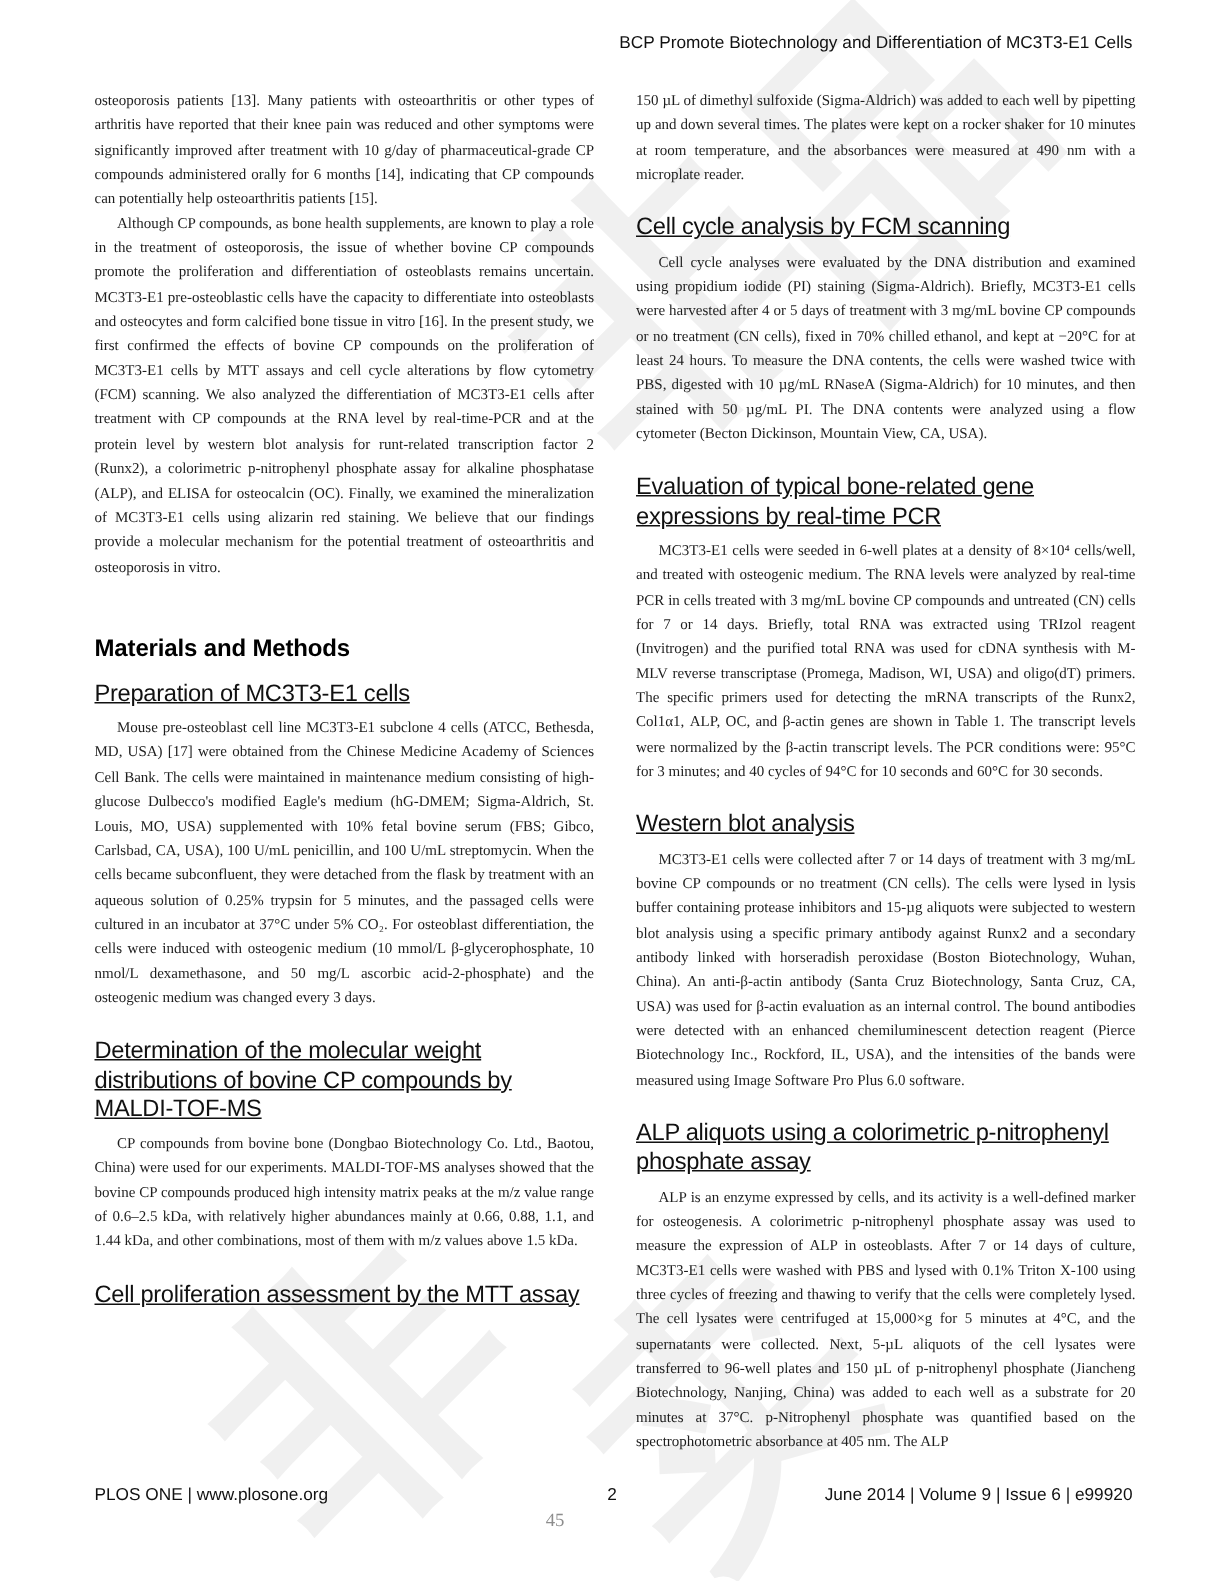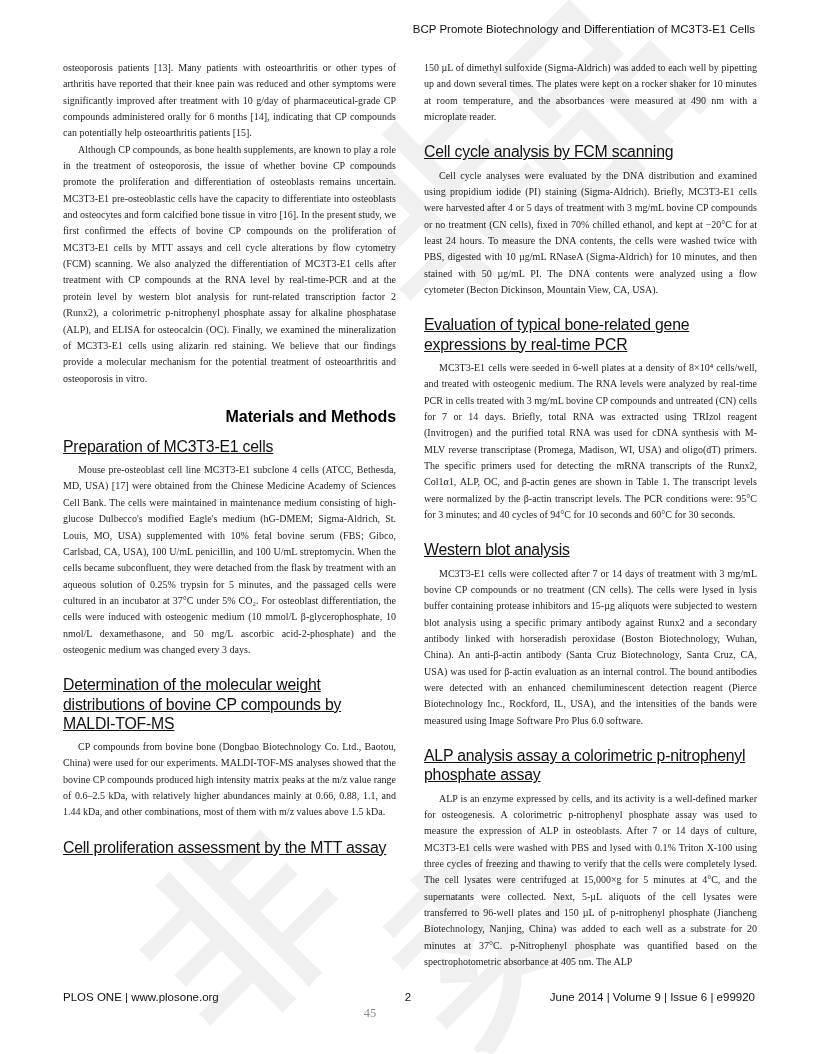--- a/index.html
+++ b/index.html
@@ -39,23 +39,22 @@
     text-align:justify;
     margin:0;
     text-indent:15px;
   }
   p.noindent{text-indent:0;}
   h1.mm{
     font-family:"Liberation Sans", sans-serif;
     font-weight:bold;
     font-size:16px;
     color:#000;
-    margin:21px 0 11px 0;
+    margin:37px 0 11px 0;
     letter-spacing:-0.1px;
-    text-align:right;
   }
   h2.sec{
     font-family:"Liberation Sans", sans-serif;
     font-weight:normal;
     font-size:15.8px;
     color:#111;
     line-height:1.22;
     margin:17px 0 6px 0;
     letter-spacing:-0.2px;
     text-decoration:underline;
@@ -110,21 +109,21 @@
     </div>
 
     <div class="col">
       <p class="body noindent">150 µL of dimethyl sulfoxide (Sigma-Aldrich) was added to each well by pipetting up and down several times. The plates were kept on a rocker shaker for 10 minutes at room temperature, and the absorbances were measured at 490 nm with a microplate reader.</p>
       <h2 class="sec">Cell cycle analysis by FCM scanning</h2>
       <p class="body">Cell cycle analyses were evaluated by the DNA distribution and examined using propidium iodide (PI) staining (Sigma-Aldrich). Briefly, MC3T3-E1 cells were harvested after 4 or 5 days of treatment with 3 mg/mL bovine CP compounds or no treatment (CN cells), fixed in 70% chilled ethanol, and kept at −20°C for at least 24 hours. To measure the DNA contents, the cells were washed twice with PBS, digested with 10 µg/mL RNaseA (Sigma-Aldrich) for 10 minutes, and then stained with 50 µg/mL PI. The DNA contents were analyzed using a flow cytometer (Becton Dickinson, Mountain View, CA, USA).</p>
       <h2 class="sec">Evaluation of typical bone-related gene expressions by real-time PCR</h2>
       <p class="body">MC3T3-E1 cells were seeded in 6-well plates at a density of 8×10⁴ cells/well, and treated with osteogenic medium. The RNA levels were analyzed by real-time PCR in cells treated with 3 mg/mL bovine CP compounds and untreated (CN) cells for 7 or 14 days. Briefly, total RNA was extracted using TRIzol reagent (Invitrogen) and the purified total RNA was used for cDNA synthesis with M-MLV reverse transcriptase (Promega, Madison, WI, USA) and oligo(dT) primers. The specific primers used for detecting the mRNA transcripts of the Runx2, Col1α1, ALP, OC, and β-actin genes are shown in Table 1. The transcript levels were normalized by the β-actin transcript levels. The PCR conditions were: 95°C for 3 minutes; and 40 cycles of 94°C for 10 seconds and 60°C for 30 seconds.</p>
       <h2 class="sec">Western blot analysis</h2>
       <p class="body">MC3T3-E1 cells were collected after 7 or 14 days of treatment with 3 mg/mL bovine CP compounds or no treatment (CN cells). The cells were lysed in lysis buffer containing protease inhibitors and 15-µg aliquots were subjected to western blot analysis using a specific primary antibody against Runx2 and a secondary antibody linked with horseradish peroxidase (Boston Biotechnology, Wuhan, China). An anti-β-actin antibody (Santa Cruz Biotechnology, Santa Cruz, CA, USA) was used for β-actin evaluation as an internal control. The bound antibodies were detected with an enhanced chemiluminescent detection reagent (Pierce Biotechnology Inc., Rockford, IL, USA), and the intensities of the bands were measured using Image Software Pro Plus 6.0 software.</p>
-      <h2 class="sec">ALP analysis assay a colorimetric p-nitrophenyl phosphate assay</h2>
+      <h2 class="sec">ALP aliquots using a colorimetric p-nitrophenyl phosphate assay</h2>
       <p class="body">ALP is an enzyme expressed by cells, and its activity is a well-defined marker for osteogenesis. A colorimetric p-nitrophenyl phosphate assay was used to measure the expression of ALP in osteoblasts. After 7 or 14 days of culture, MC3T3-E1 cells were washed with PBS and lysed with 0.1% Triton X-100 using three cycles of freezing and thawing to verify that the cells were completely lysed. The cell lysates were centrifuged at 15,000×g for 5 minutes at 4°C, and the supernatants were collected. Next, 5-µL aliquots of the cell lysates were transferred to 96-well plates and 150 µL of p-nitrophenyl phosphate (Jiancheng Biotechnology, Nanjing, China) was added to each well as a substrate for 20 minutes at 37°C. p-Nitrophenyl phosphate was quantified based on the spectrophotometric absorbance at 405 nm. The ALP</p>
     </div>
 
   </div>
 
   <div class="footer">
     <span class="left">PLOS ONE | www.plosone.org</span>
     <span class="right">June 2014 | Volume 9 | Issue 6 | e99920</span>
   </div>
   <div class="page-number">2</div>

